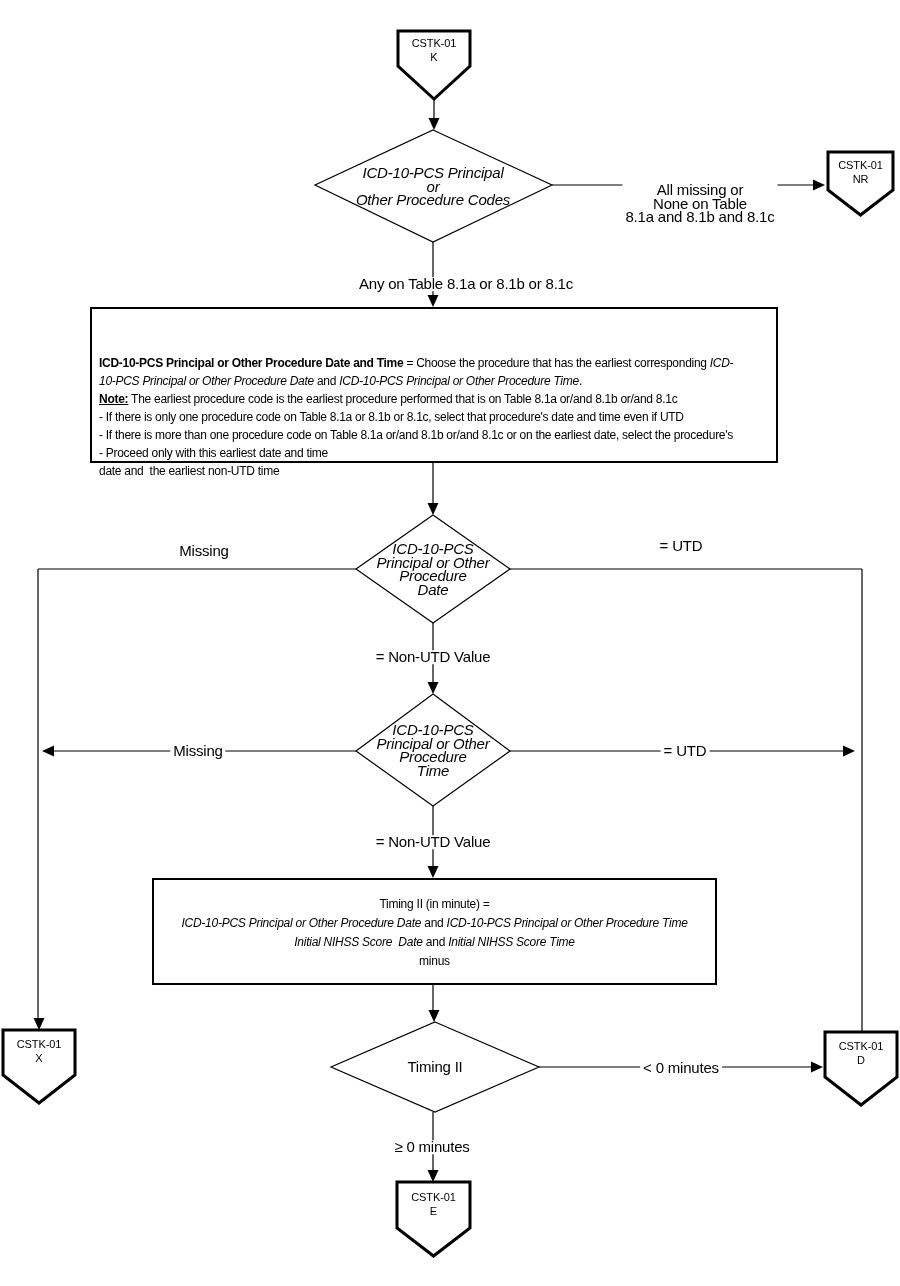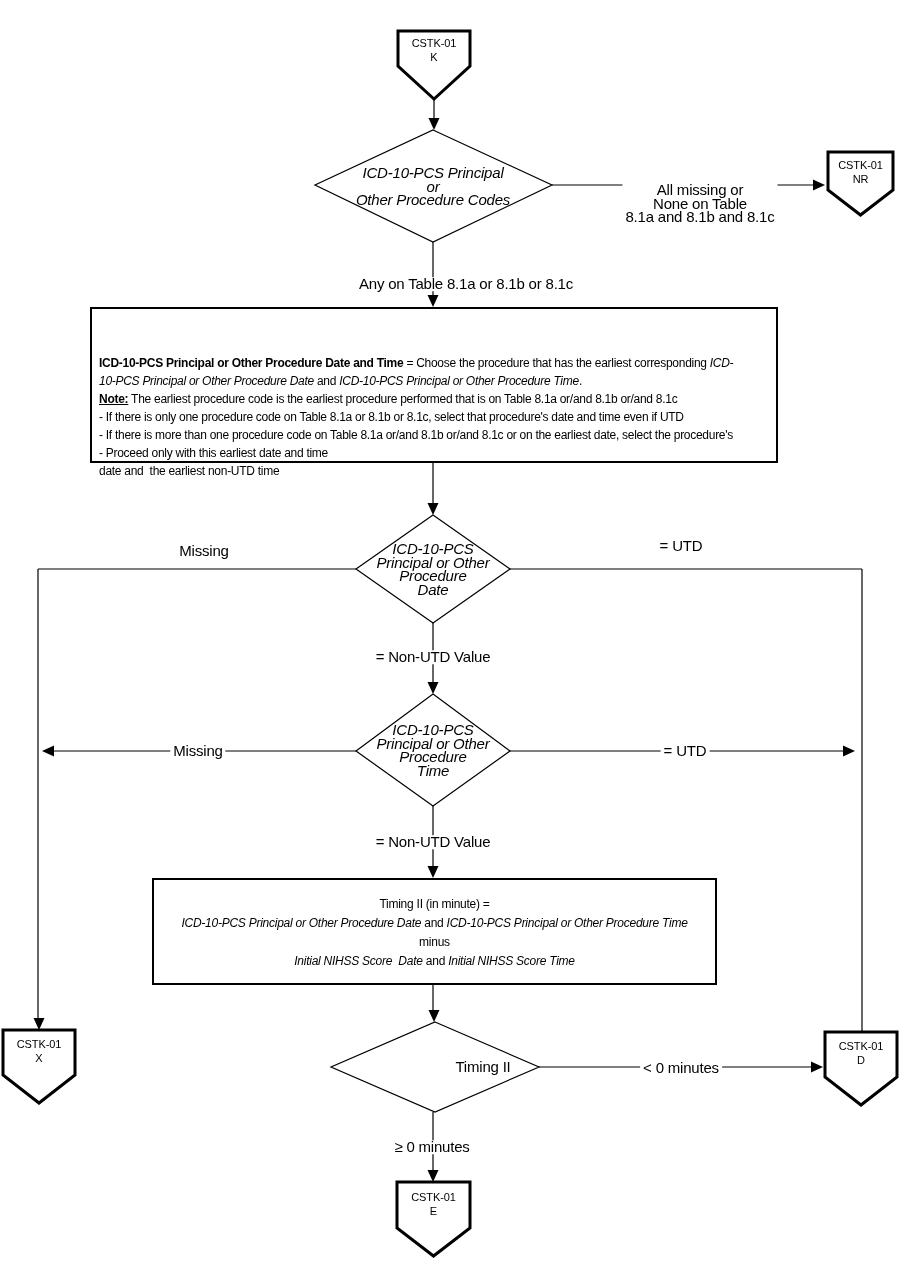--- a/index.html
+++ b/index.html
@@ -84,22 +84,22 @@
       <div class="nline">- If there is more than one procedure code on Table 8.1a or/and 8.1b or/and 8.1c or on the earliest date, select the procedure's</div>
       <div class="nline">- Proceed only with this earliest date and time</div>
       <div class="nline">date and  the earliest non-UTD time</div>
     </div>
   </div>
 
   <div class="box" id="timing-box">
     <div id="timing-text">
       <div class="nline">Timing II (in minute) =</div>
       <div class="nline"><span class="it">ICD-10-PCS Principal or Other Procedure Date</span><span> and </span><span class="it">ICD-10-PCS Principal or Other Procedure Time</span></div>
+      <div class="nline"><span class="it">Initial NIHSS Score  Date</span><span> and </span><span class="it">Initial NIHSS Score Time</span></div>
       <div class="nline">minus</div>
-      <div class="nline"><span class="it">Initial NIHSS Score  Date</span><span> and </span><span class="it">Initial NIHSS Score Time</span></div>
     </div>
   </div>
 
   <div class="label pent" style="left:434px;top:50px;">
     <div>CSTK-01</div>
     <div>K</div>
   </div>
   <div class="label pent" style="left:860.5px;top:172px;">
     <div>CSTK-01</div>
     <div>NR</div>
@@ -127,21 +127,21 @@
     <div>Principal or Other</div>
     <div>Procedure</div>
     <div>Date</div>
   </div>
   <div class="label it" style="left:433px;top:750px;">
     <div>ICD-10-PCS</div>
     <div>Principal or Other</div>
     <div>Procedure</div>
     <div>Time</div>
   </div>
-  <div class="label" style="left:435px;top:1067px;margin-left:48px;">Timing II</div>
+  <div class="label" style="left:435px;top:1067px;">Timing II</div>
 
   <div class="label bg" style="left:700px;top:183px;margin-top:20px;">
     <div>All missing or</div>
     <div>None on Table</div>
     <div>8.1a and 8.1b and 8.1c</div>
   </div>
   <div class="label bg" style="left:466px;top:284px;">Any on Table 8.1a or 8.1b or 8.1c</div>
   <div class="label" style="left:204px;top:551px;">Missing</div>
   <div class="label" style="left:681px;top:546px;">= UTD</div>
   <div class="label bg" style="left:433px;top:657px;">= Non-UTD Value</div>

